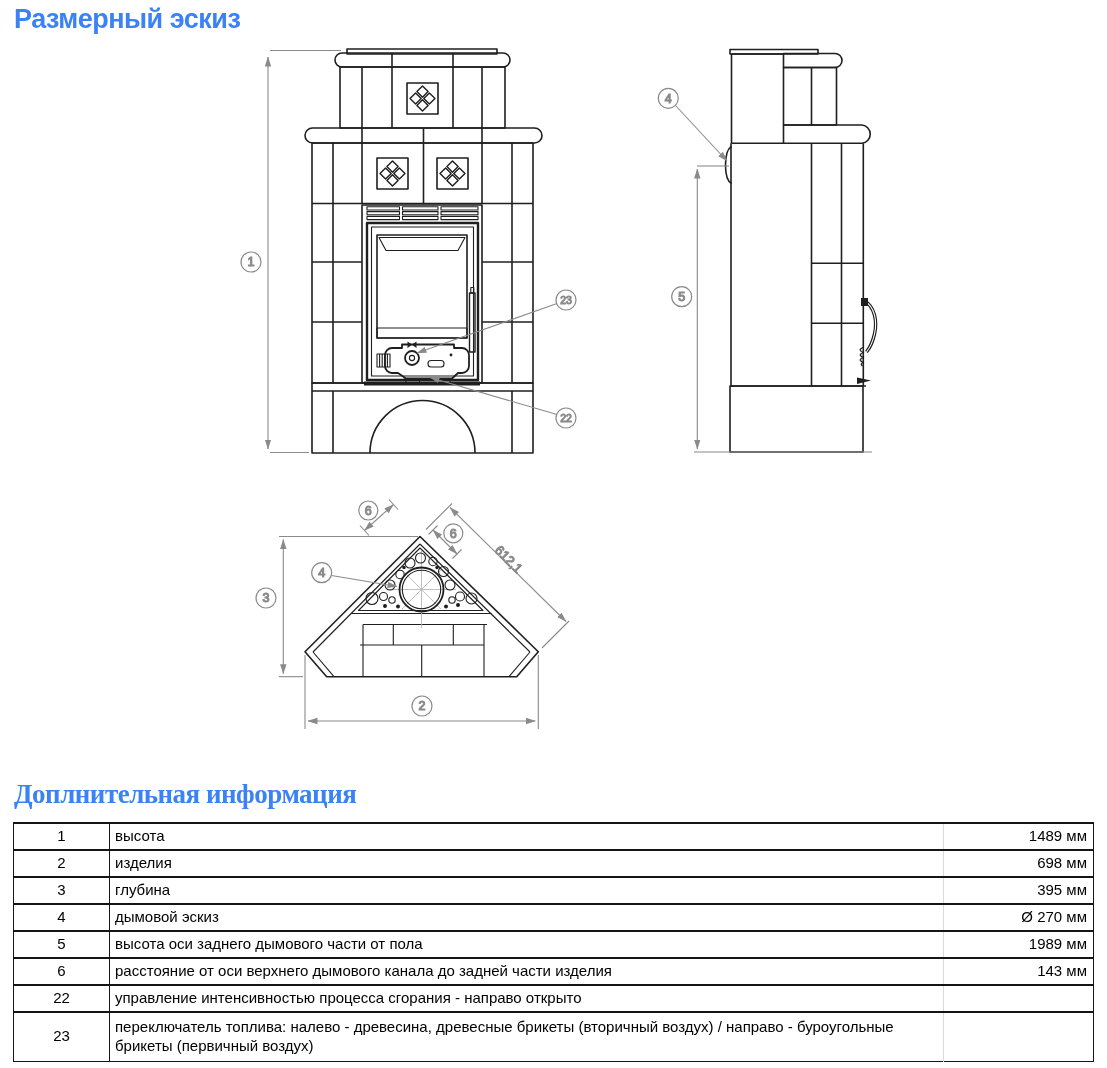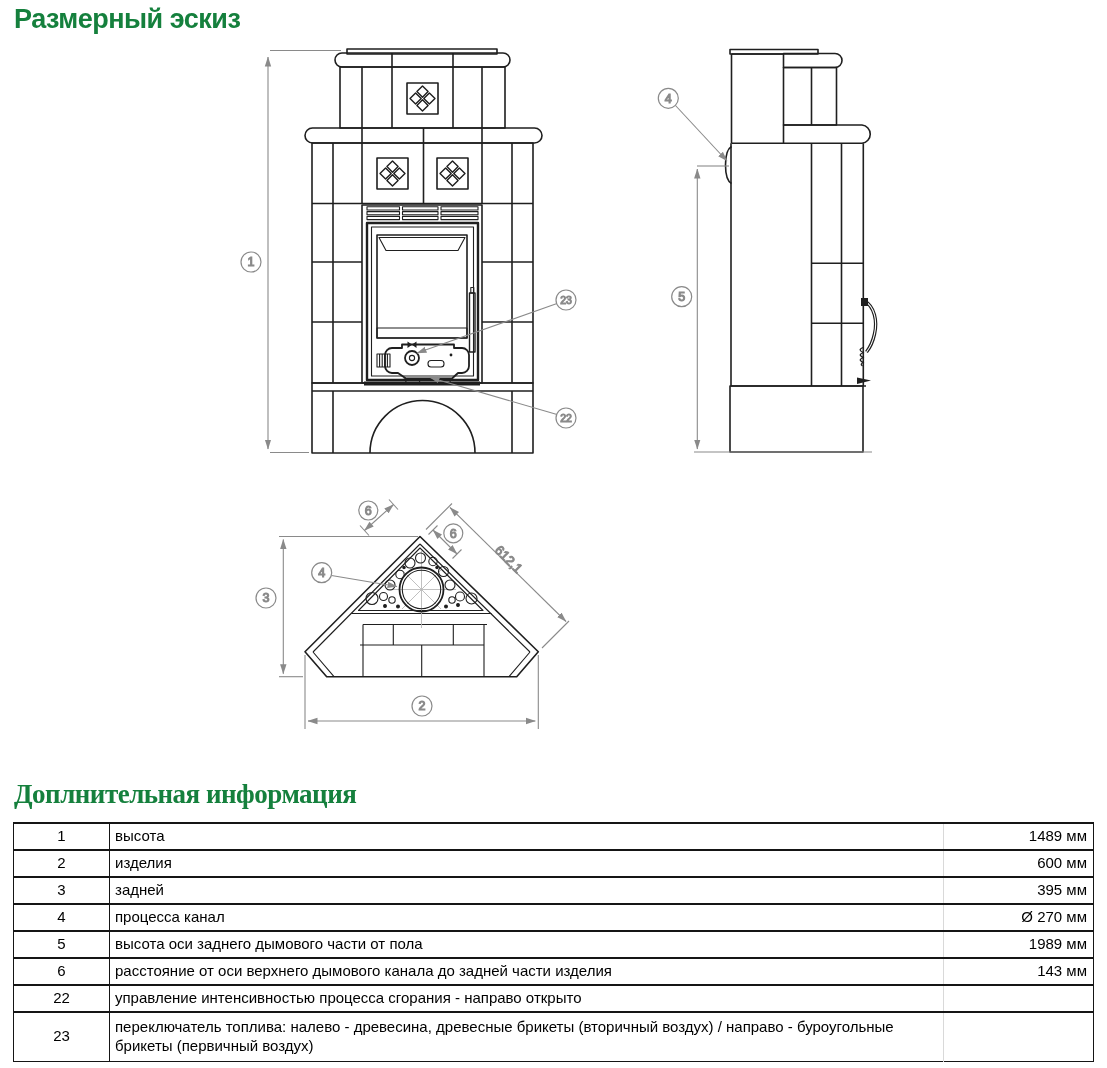--- a/index.html
+++ b/index.html
@@ -2,21 +2,21 @@
 <html><head>
 <meta charset="utf-8">
 <style>
   html,body { margin:0; padding:0; background:#fff; }
   body {
     width:1107px; height:1068px; position:relative; overflow:hidden;
     font-family:"Liberation Sans","DejaVu Sans",sans-serif; color:#000;
   }
   .h-main {
     position:absolute; left:14px; margin:0; font-weight:700; font-size:27px;
-    letter-spacing:-0.5px; color:#15803d; white-space:nowrap;
+    letter-spacing:-0.5px; color:#3b82f6; white-space:nowrap;
   }
   #title-sketch { top:4px; }
   #title-info  { top:779px;font-family:Liberation Serif, serif; }
   #sketch-svg { position:absolute; left:0; top:0; }
   .blk  { stroke:#1f1f1f; stroke-width:1.6; fill:none; stroke-linejoin:round; stroke-linecap:butt; }
   .thin { stroke:#1f1f1f; stroke-width:1.1; fill:none; }
   .dim  { stroke:#8a8a8a; stroke-width:1.1; fill:none; }
   .aux  { stroke:#b9b9b9; stroke-width:0.9; fill:none; }
   .co-circle { fill:#fff; stroke:#8a8a8a; stroke-width:1.2; }
   .co-text { fill:#8a8a8a; font-size:12.5px; text-anchor:middle; }
@@ -284,30 +284,30 @@
 <table id="info-table">
   <tbody>
     <tr>
       <td class="num">1</td>
       <td class="desc">высота</td>
       <td class="val">1489 мм</td>
     </tr>
     <tr>
       <td class="num">2</td>
       <td class="desc">изделия</td>
-      <td class="val">600 мм</td>
+      <td class="val">698 мм</td>
     </tr>
     <tr>
       <td class="num">3</td>
-      <td class="desc">задней</td>
+      <td class="desc">глубина</td>
       <td class="val">395 мм</td>
     </tr>
     <tr>
       <td class="num">4</td>
-      <td class="desc">процесса канал</td>
+      <td class="desc">дымовой эскиз</td>
       <td class="val">Ø 270 мм</td>
     </tr>
     <tr>
       <td class="num">5</td>
       <td class="desc">высота оси заднего дымового части от пола</td>
       <td class="val">1989 мм</td>
     </tr>
     <tr>
       <td class="num">6</td>
       <td class="desc">расстояние от оси верхнего дымового канала до задней части изделия</td>

